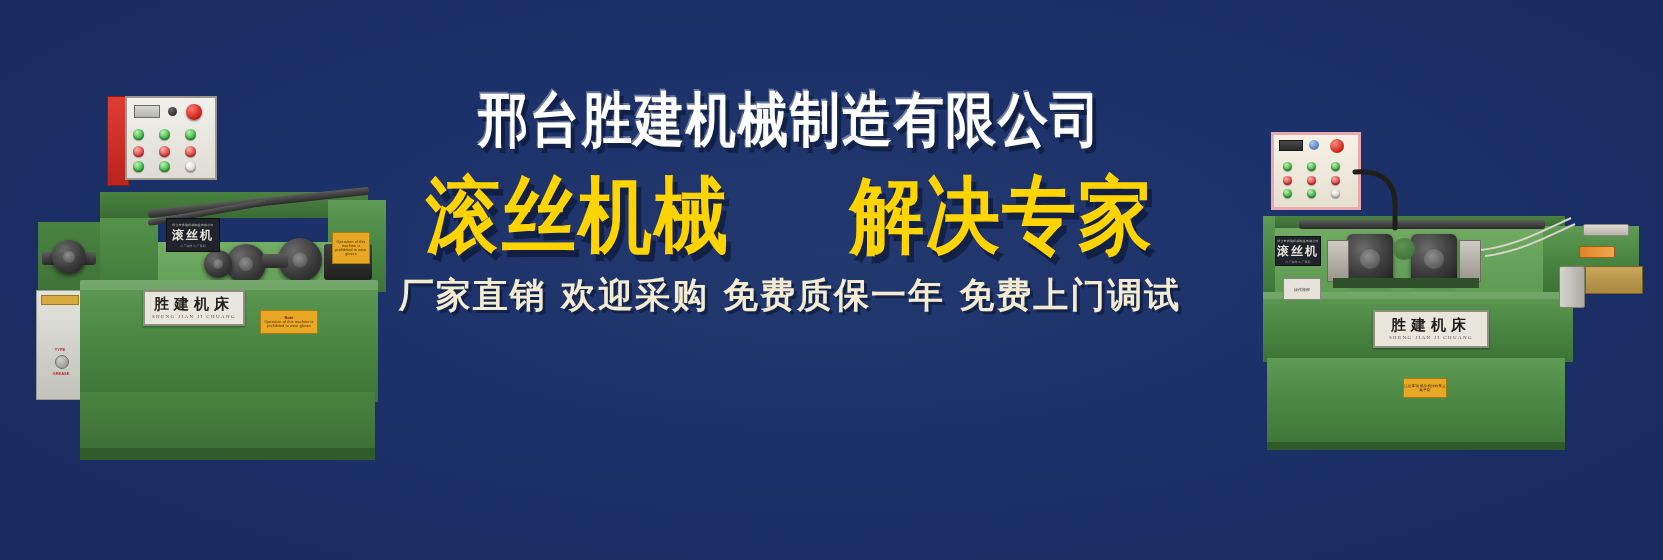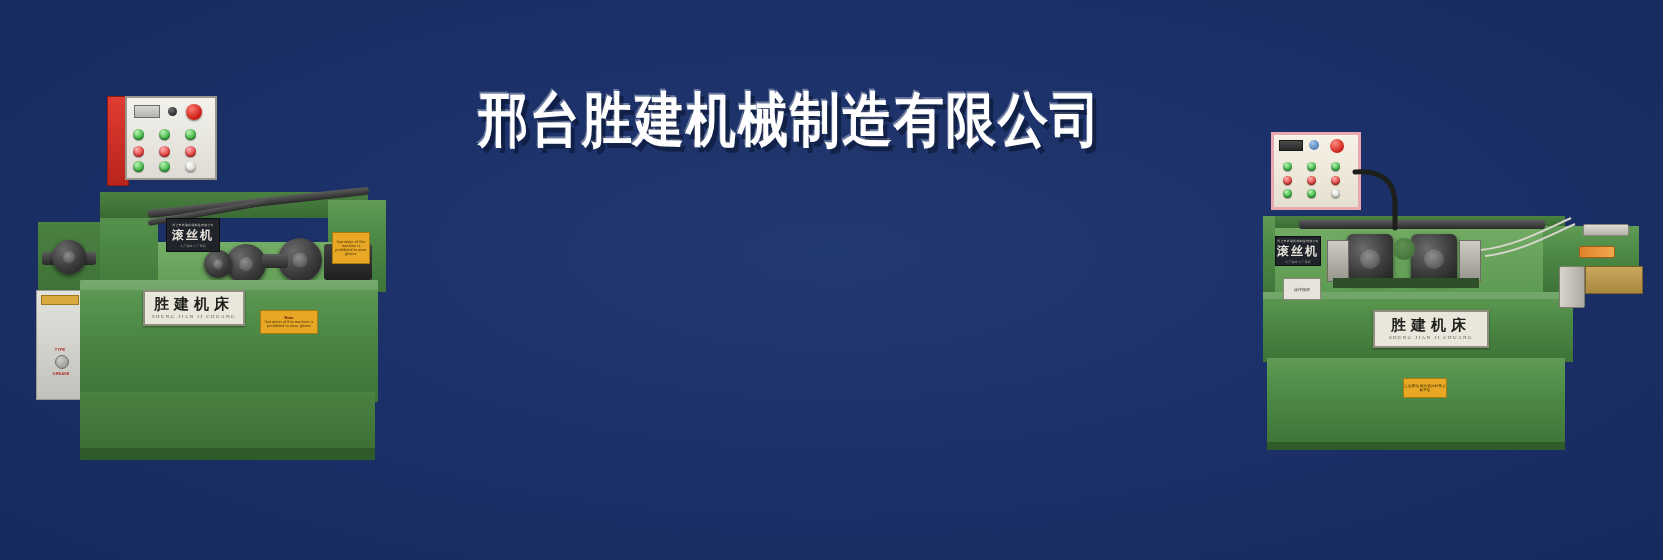--- a/index.html
+++ b/index.html
@@ -226,20 +226,25 @@
     <div class="btn-lamp lamp-r" style="left:105px;top:54px;width:11px;height:11px;"></div>
     <div class="btn-lamp lamp-r" style="left:131px;top:54px;width:11px;height:11px;"></div>
     <div class="btn-lamp lamp-r" style="left:157px;top:54px;width:11px;height:11px;"></div>
     <div class="btn-lamp lamp-g" style="left:105px;top:69px;width:11px;height:11px;"></div>
     <div class="btn-lamp lamp-g" style="left:131px;top:69px;width:11px;height:11px;"></div>
     <div class="btn-lamp lamp-w" style="left:157px;top:69px;width:11px;height:11px;"></div>
   </div>
 
   <div class="text-block">
     <div class="company-name">邢台胜建机械制造有限公司</div>
+    <div class="headline">
+      <span>滚丝机械</span>
+      <span>解决专家</span>
+    </div>
+    <div class="tagline-2">厂家直销  欢迎采购  免费质保一年  免费上门调试</div>
   </div>
 
   <div class="machine" id="machine-right">
 
     <div class="rm-leftcol green"></div>
     <div class="rm-bed green-l"></div>
     <div class="rm-bed-top green-d"></div>
     <div class="rm-rightext green"></div>
 
     <div class="shaft" style="left:124px;top:90px;width:246px;height:9px;"></div>

